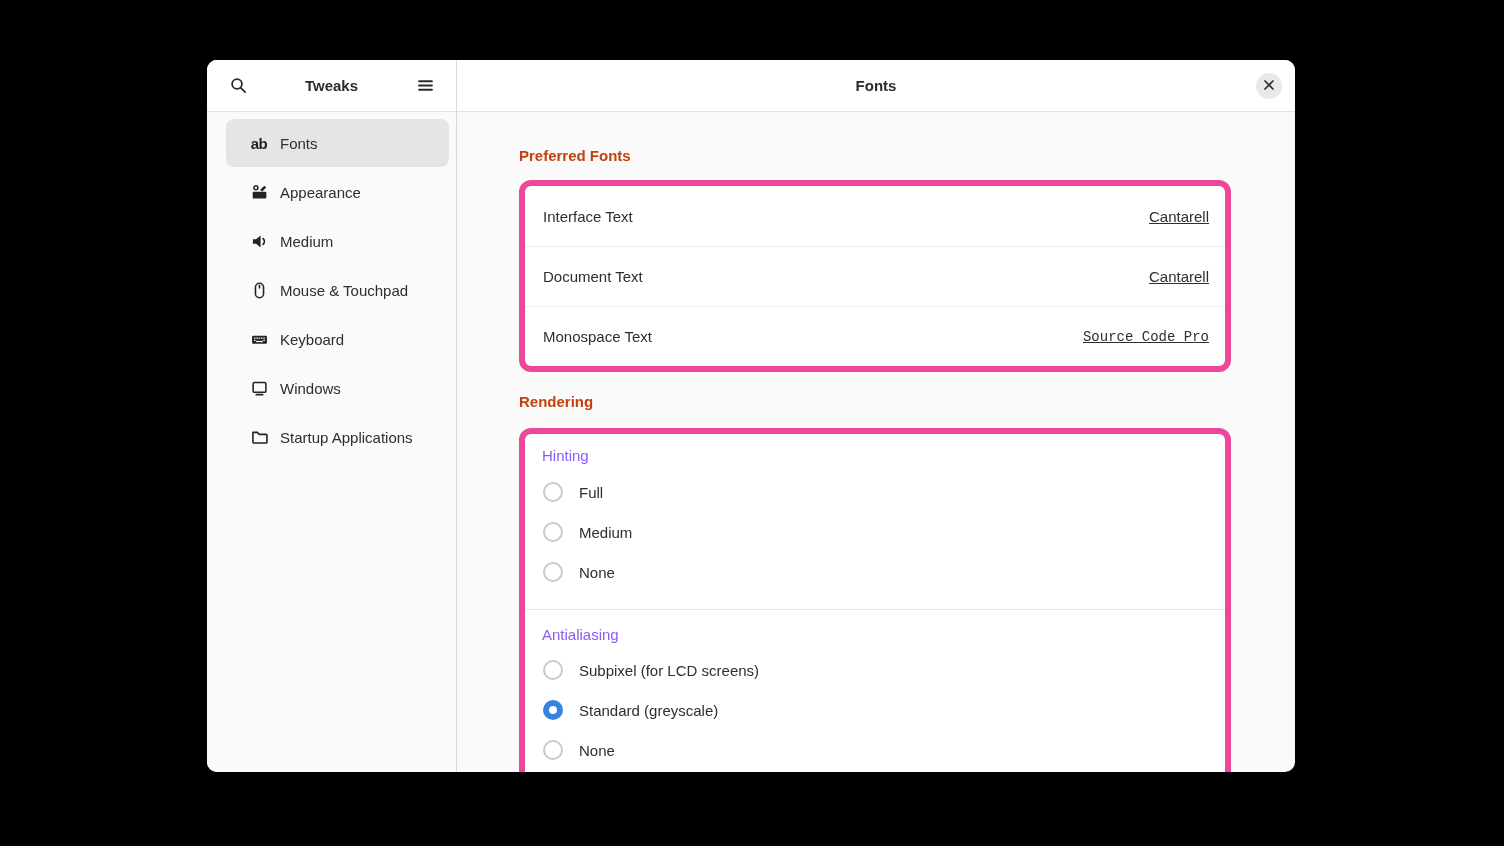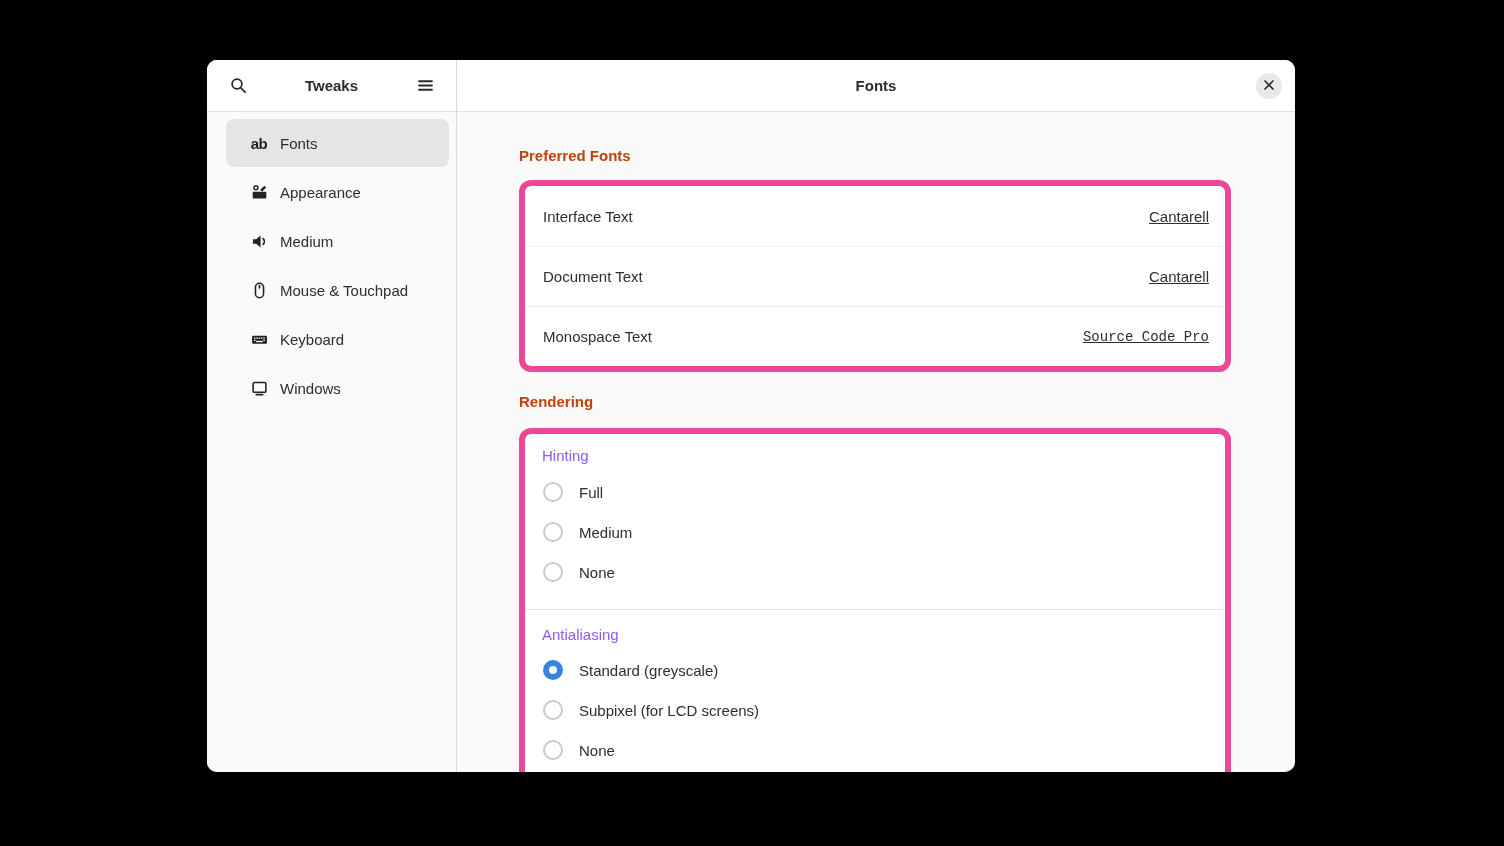--- a/index.html
+++ b/index.html
@@ -153,20 +153,28 @@
         </div>
         <div class="side-item">
           <span class="side-icon">
             <svg width="17" height="17" viewBox="0 0 16 16">
                 <rect x="2" y="2.4" width="12" height="9.2" rx="1.3" fill="none" stroke="currentColor" stroke-width="1.5"></rect>
                 <line x1="5" y1="13.8" x2="11" y2="13.8" stroke="currentColor" stroke-width="1.6" stroke-linecap="round"></line>
               </svg>
           </span>
           <span class="side-label">Windows</span>
         </div>
+        <div class="side-item">
+          <span class="side-icon">
+            <svg width="17" height="17" viewBox="0 0 16 16">
+                <path d="M1.8 3.2 h4.4 l1.5 1.9 h6.5 a0.8 0.8 0 0 1 0.8 0.8 v6.3 a1 1 0 0 1 -1 1 H2.8 a1 1 0 0 1 -1 -1 z" fill="none" stroke="currentColor" stroke-width="1.5" stroke-linejoin="round"></path>
+              </svg>
+          </span>
+          <span class="side-label">Startup Applications</span>
+        </div>
       </nav>
     </aside>
 
     <section class="main">
       <header class="main-header">
         <div class="main-title">Fonts</div>
         <button class="close-btn">
           <span>
             <svg width="12" height="12" viewBox="0 0 12 12">
                 <g stroke="currentColor" stroke-width="1.7" stroke-linecap="round">
@@ -214,29 +222,29 @@
               <span class="radio"></span>
               <span class="radio-label">None</span>
             </div>
           </div>
 
           <div class="card-sep"></div>
 
           <div class="group-label aa">Antialiasing</div>
           <div class="radio-list aa">
             <div class="radio-row">
+              <span class="radio"></span>
+              <span class="radio-label">Subpixel (for LCD screens)</span>
+            </div>
+            <div class="radio-row">
               <span class="radio checked"></span>
               <span class="radio-label">Standard (greyscale)</span>
             </div>
             <div class="radio-row">
               <span class="radio"></span>
-              <span class="radio-label">Subpixel (for LCD screens)</span>
-            </div>
-            <div class="radio-row">
-              <span class="radio"></span>
               <span class="radio-label">None</span>
             </div>
           </div>
         </div>
 
       </div>
     </section>
 
   </div>
 </div>

